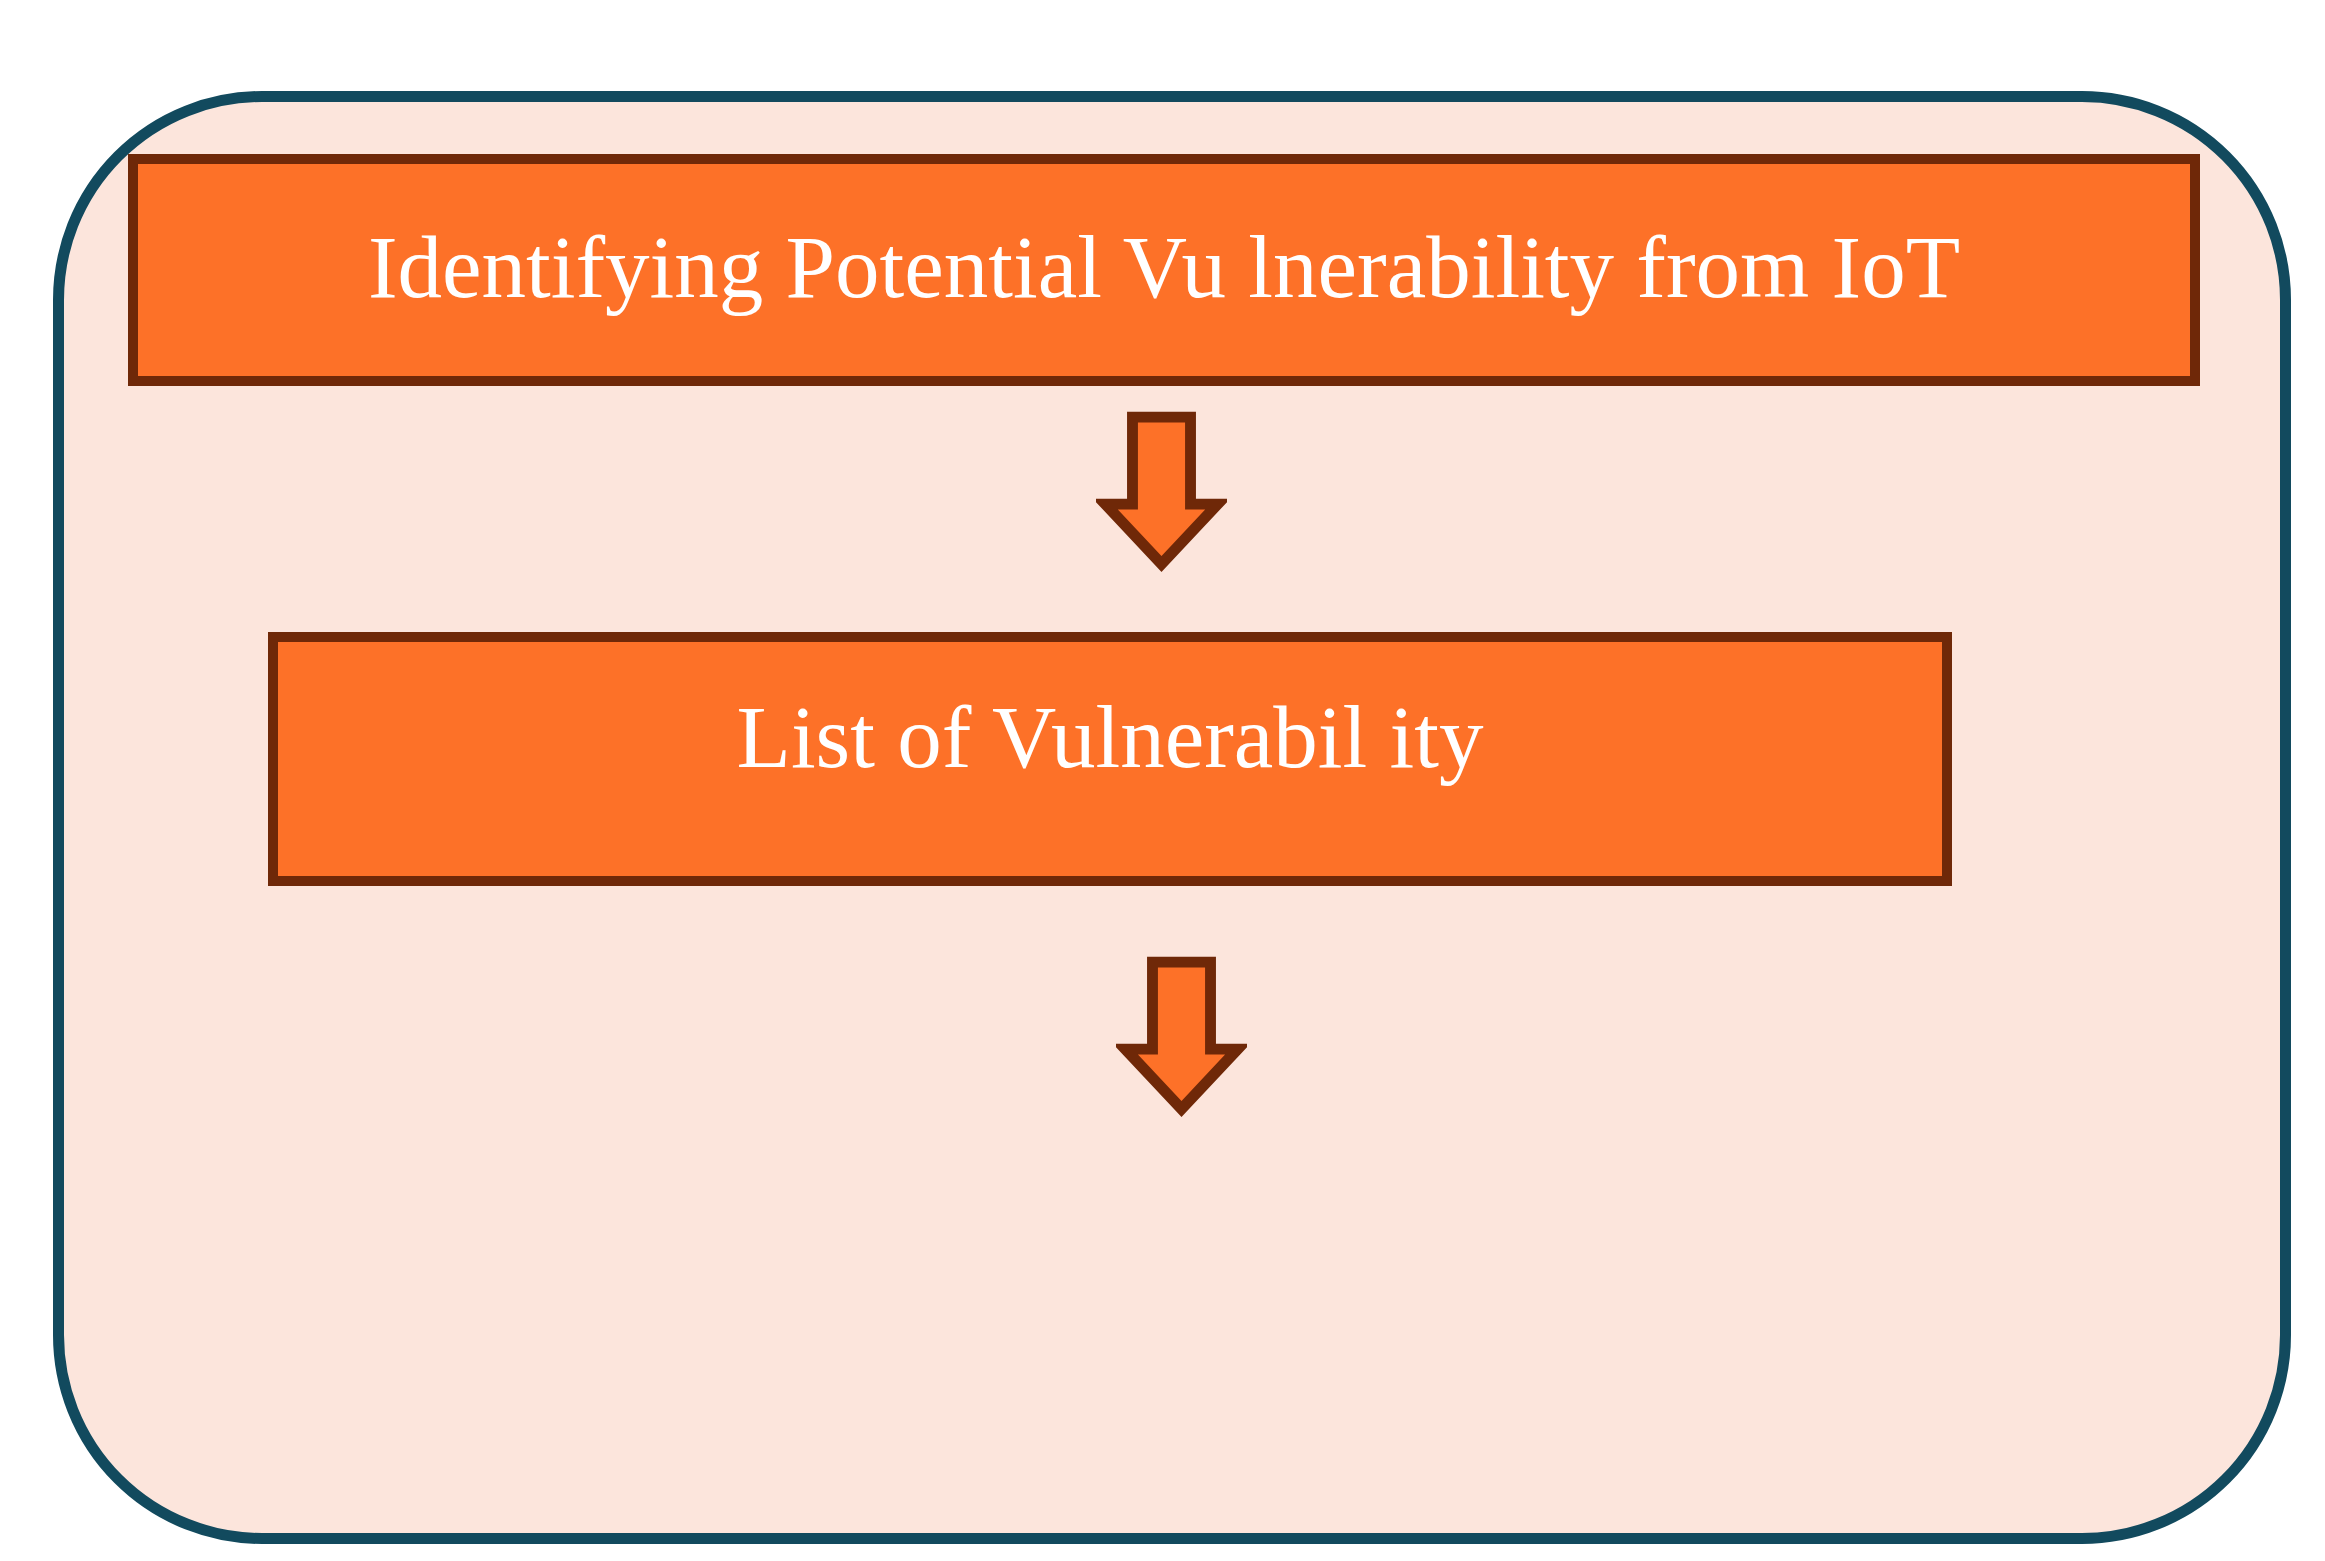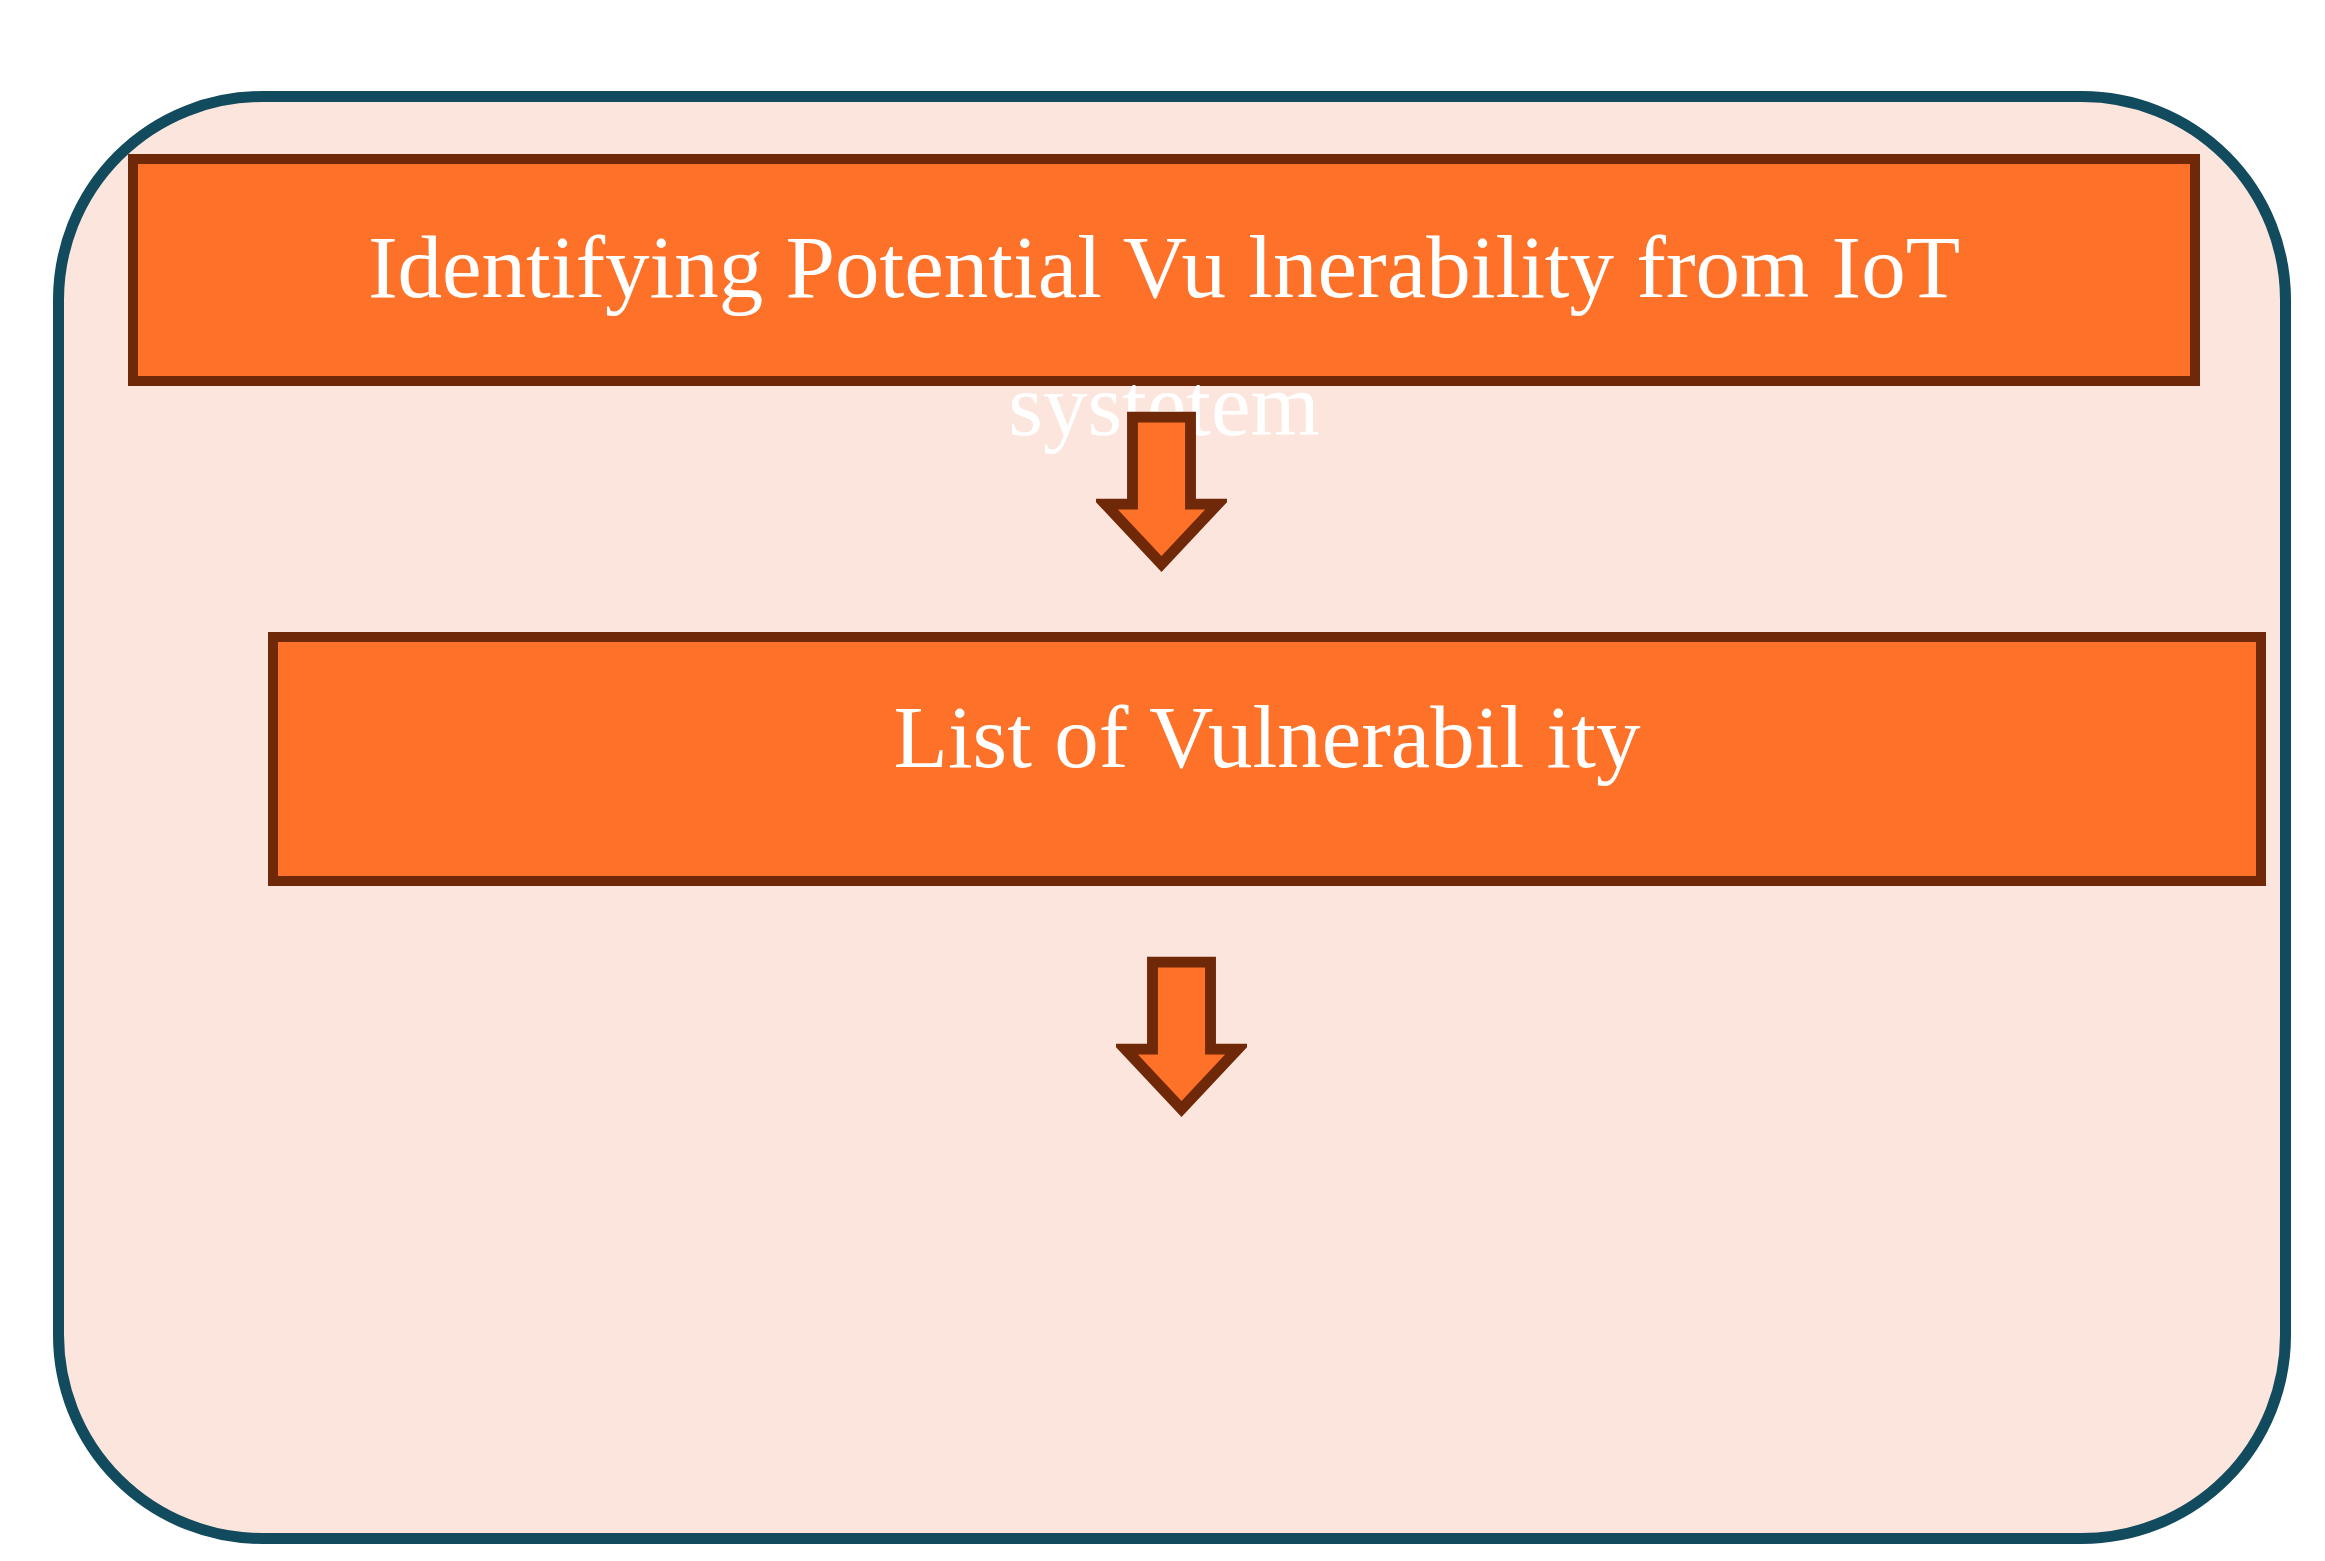--- a/index.html
+++ b/index.html
@@ -32,42 +32,41 @@
     position: absolute;
     left: 0; right: 0;
     text-align: center;
     color: #ffffff;
     font-size: 89px;
     line-height: 138px;
     white-space: nowrap;
   }
   #node1 { left: 128px;  top: 125px;  width: 2072px; height: 232px; }
   #node1 .node-text { top: 34px; }
-  #node2 { left: 268px;  top: 603px;  width: 1998px; height: 254px; }
+  #node2 { left: 268px;  top: 603px;  width: 1684px; height: 254px; }
   #node2 .node-text { top: 26px; }
   #node3 { left: 273px;  top: 1103px; width: 1794px; height: 282px; }
   #node3 .node-text { top: 28px; }
   .arrow {
     position: absolute;
     width: 131px; height: 165px;
   }
   #arrow1 { left: 1096px; top: 379px; }
   #arrow2 { left: 1116px; top: 924px; }
 </style>
 </head>
 <body>
 
 <div class="canvas">
 
   <div class="frame"></div>
 
   <div class="node" id="node1">
     <div class="node-text">
       <div>Identifying Potential Vu lnerability from IoT</div>
-      <div>systetem</div>
     </div>
   </div>
 
   <svg class="arrow" id="arrow1" viewBox="0 0 144 182" xmlns="http://www.w3.org/2000/svg">
     <polygon points="40,10 104,10 104,106 134,106 72,172 10,106 40,106" fill="#FD7128" stroke="#6F2808" stroke-width="12" stroke-linejoin="miter"></polygon>
   </svg>
 
   <div class="node" id="node2">
     <div class="node-text">List of Vulnerabil ity</div>
   </div>

